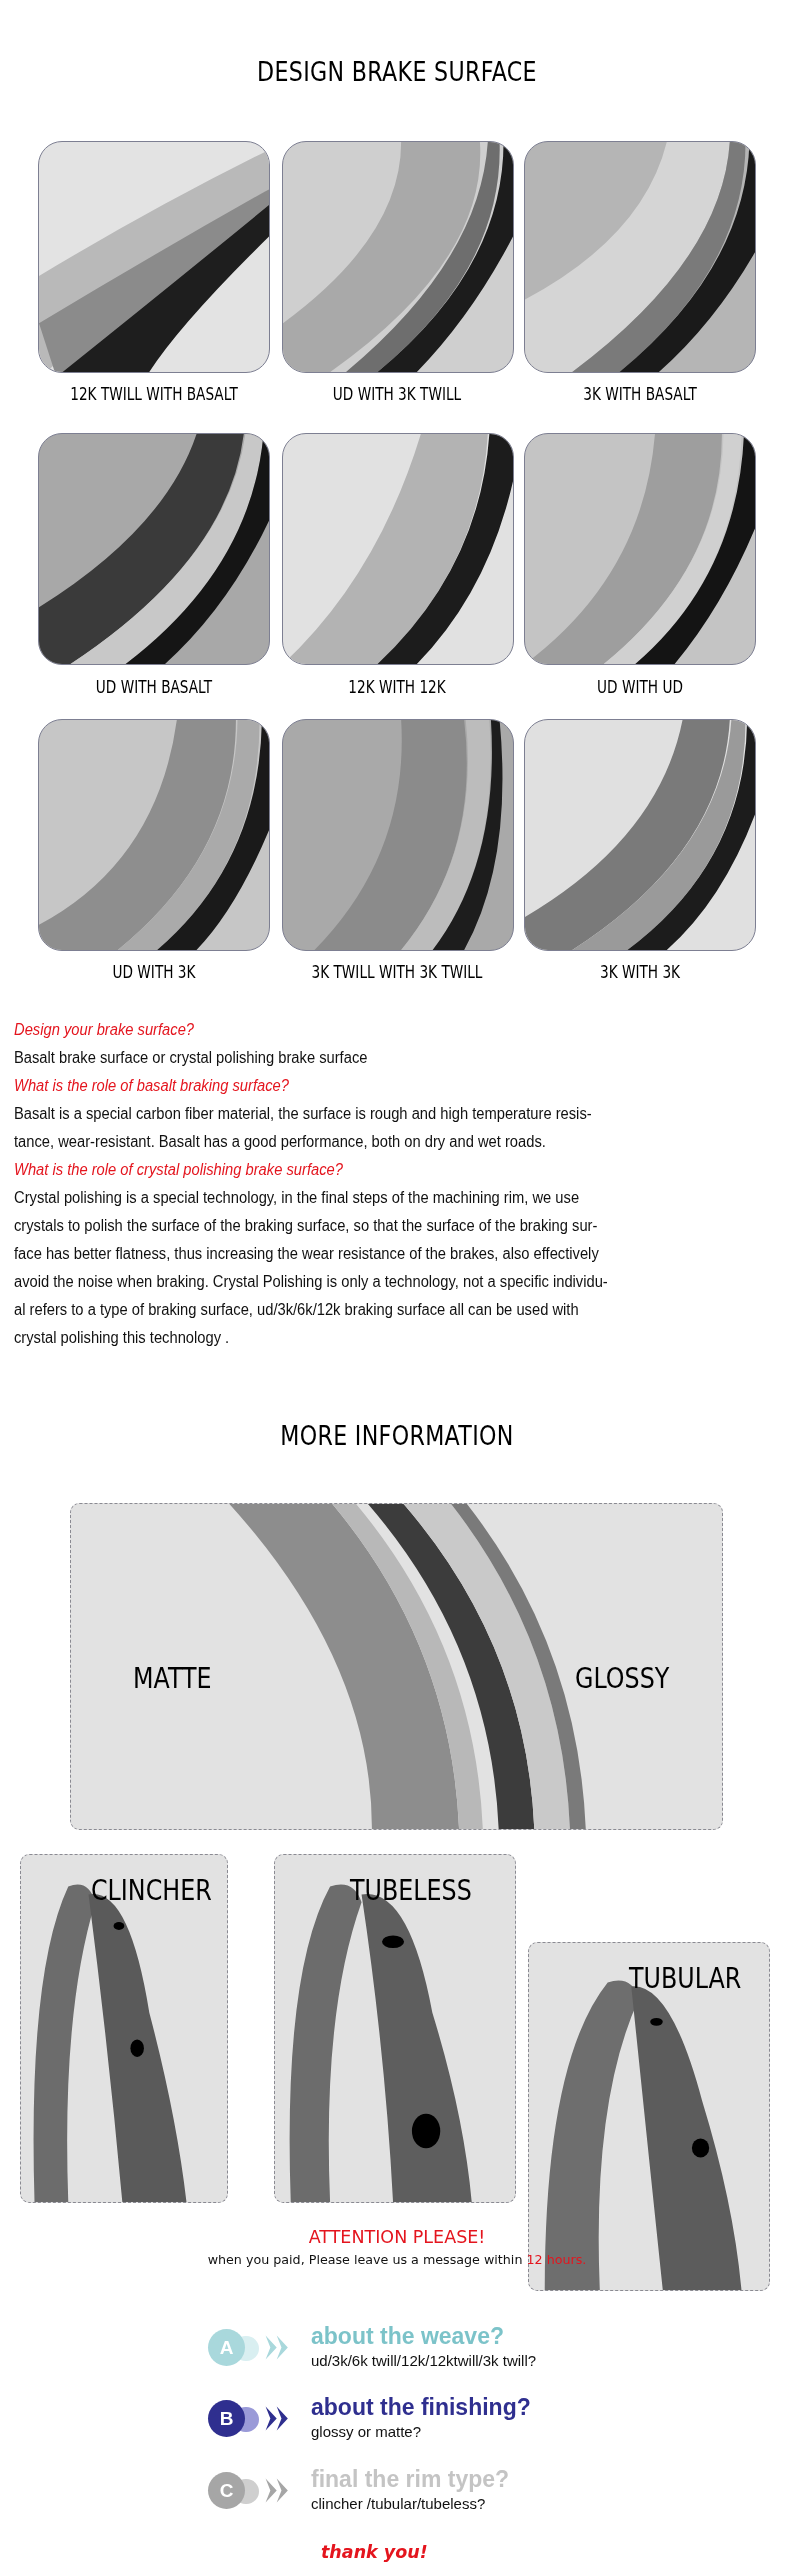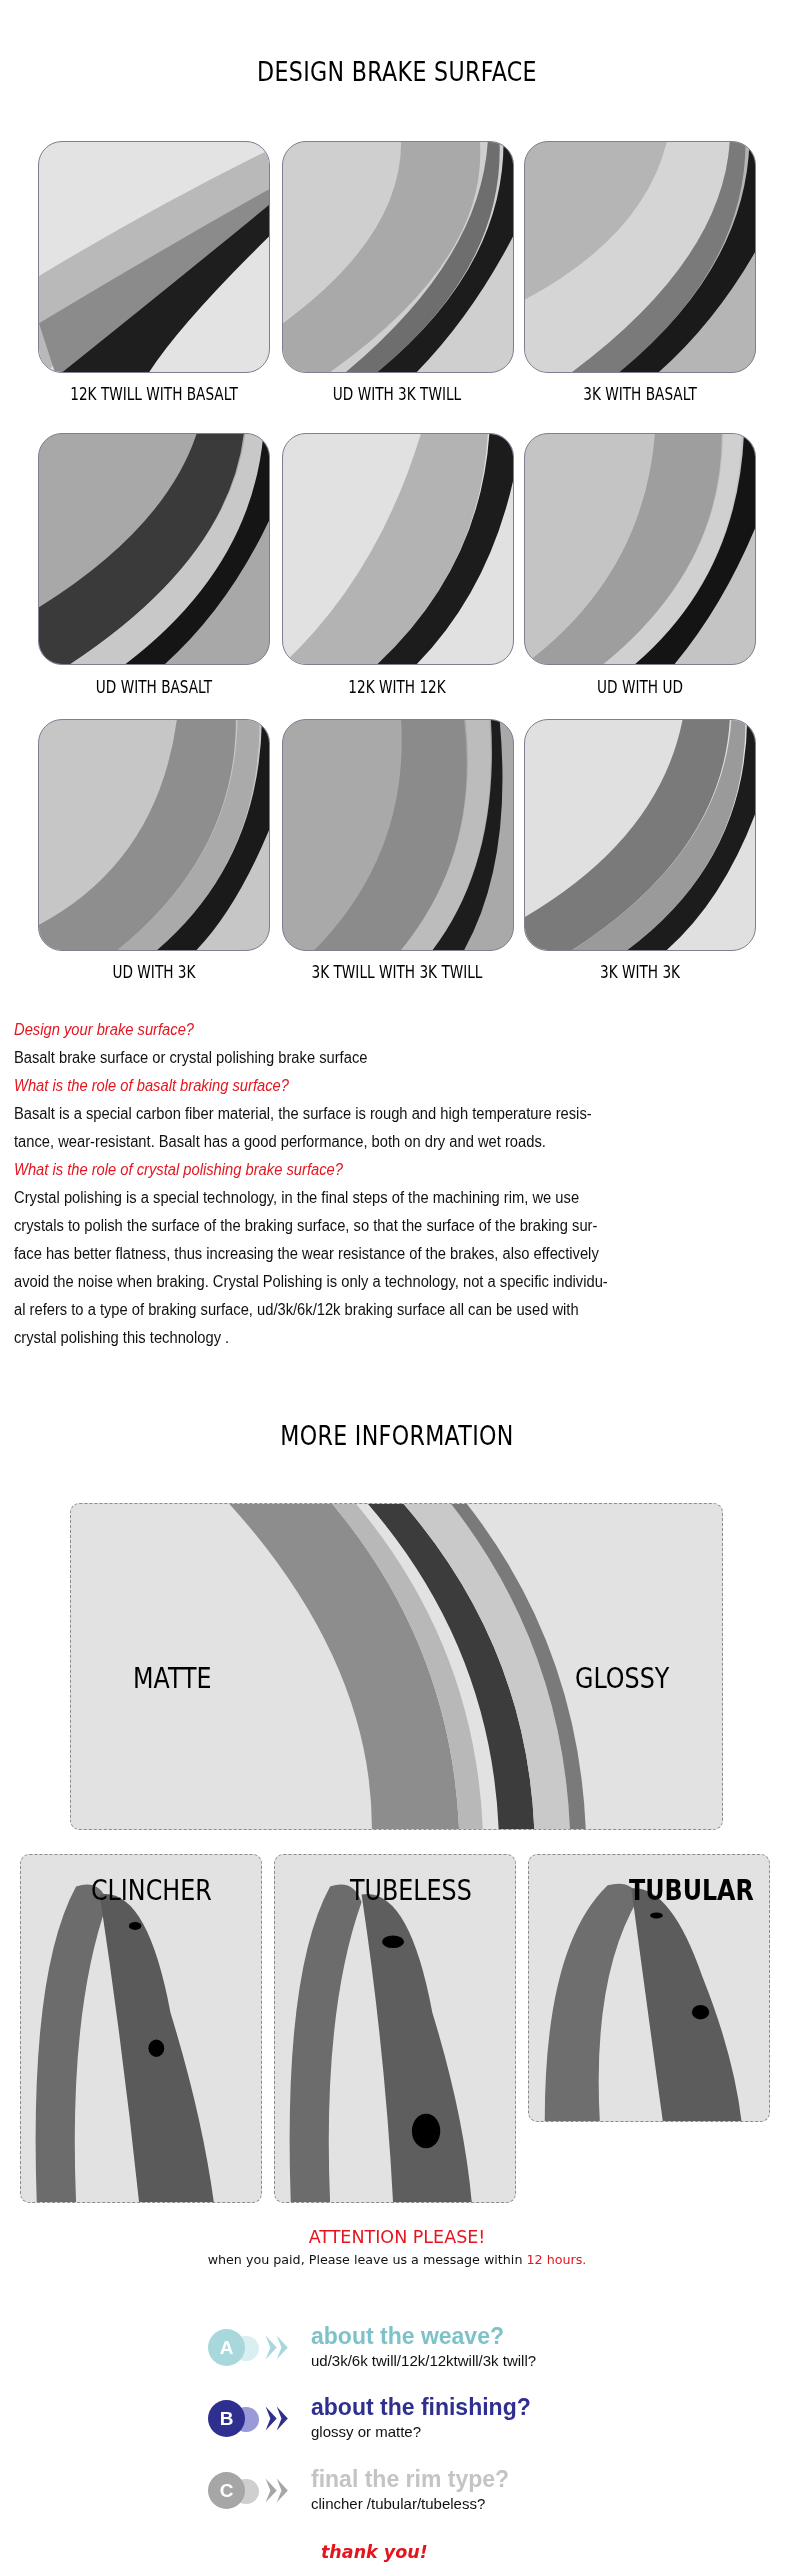--- a/index.html
+++ b/index.html
@@ -154,39 +154,39 @@
     <path d="M200 0 Q380 200 380 412 L490 412 Q480 180 330 0 Z" fill="#8d8d8d"></path>
     <path d="M330 0 Q480 180 490 412 L520 412 Q510 180 360 0 Z" fill="#b8b8b8"></path>
     <path d="M375 0 Q530 180 540 412 L585 412 Q575 180 420 0 Z" fill="#3c3c3c"></path>
     <path d="M420 0 Q575 180 585 412 L630 412 Q620 180 480 0 Z" fill="#c9c9c9"></path>
     <path d="M480 0 Q620 180 630 412 L650 412 Q640 180 500 0 Z" fill="#7a7a7a"></path>
   </svg>
   <div class="overlay-label" style="left:62px; top:157px;">MATTE</div>
   <div class="overlay-label" style="left:504px; top:157px;">GLOSSY</div>
 </div>
 
-<div class="dash-box" style="left:20px; top:1854px; width:242px; height:349px;">
+<div class="dash-box" style="left:20px; top:1854px; width:208px; height:349px;">
   <svg viewBox="0 0 305 440" preserveAspectRatio="none">
     <path d="M20 440 Q10 150 70 40 Q100 30 110 60 Q60 200 70 440 Z" fill="#6c6c6c"></path>
     <path d="M100 50 Q160 40 190 200 Q230 330 245 440 L150 440 Q130 250 100 50 Z" fill="#5a5a5a"></path>
     <ellipse cx="145" cy="90" rx="8" ry="5" fill="#000"></ellipse>
     <ellipse cx="172" cy="245" rx="10" ry="11" fill="#000"></ellipse>
   </svg>
   <div class="overlay-label" style="left:70px; top:17.5px;">CLINCHER</div>
 </div>
 <div class="dash-box" style="left:274px; top:1854px; width:242px; height:349px;">
   <svg viewBox="0 0 305 440" preserveAspectRatio="none">
     <path d="M20 440 Q10 150 70 40 Q100 30 110 60 Q60 200 70 440 Z" fill="#6c6c6c"></path>
     <path d="M110 50 Q170 40 200 200 Q240 330 250 440 L150 440 Q140 250 110 50 Z" fill="#5e5e5e"></path>
     <ellipse cx="150" cy="110" rx="14" ry="8" fill="#000"></ellipse>
     <ellipse cx="192" cy="350" rx="18" ry="22" fill="#000"></ellipse>
   </svg>
   <div class="overlay-label" style="left:75px; top:17.5px;">TUBELESS</div>
 </div>
-<div class="dash-box" style="left:528px; top:1854px; width:242px; height:268px;font-weight:bold;">
+<div class="dash-box" style="left:528px; top:1942px; width:242px; height:349px;">
   <svg viewBox="0 0 305 440" preserveAspectRatio="none">
     <path d="M20 440 Q20 150 100 50 Q130 40 140 70 Q80 200 90 440 Z" fill="#6e6e6e"></path>
     <path d="M130 55 Q180 50 220 200 Q260 330 270 440 L170 440 Q150 250 130 55 Z" fill="#5c5c5c"></path>
     <ellipse cx="162" cy="100" rx="8" ry="5" fill="#000"></ellipse>
     <ellipse cx="218" cy="260" rx="11" ry="12" fill="#000"></ellipse>
   </svg>
   <div class="overlay-label" style="left:100px; top:17.5px;">TUBULAR</div>
 </div>
 
 <div class="attn" style="top:2227px;">

